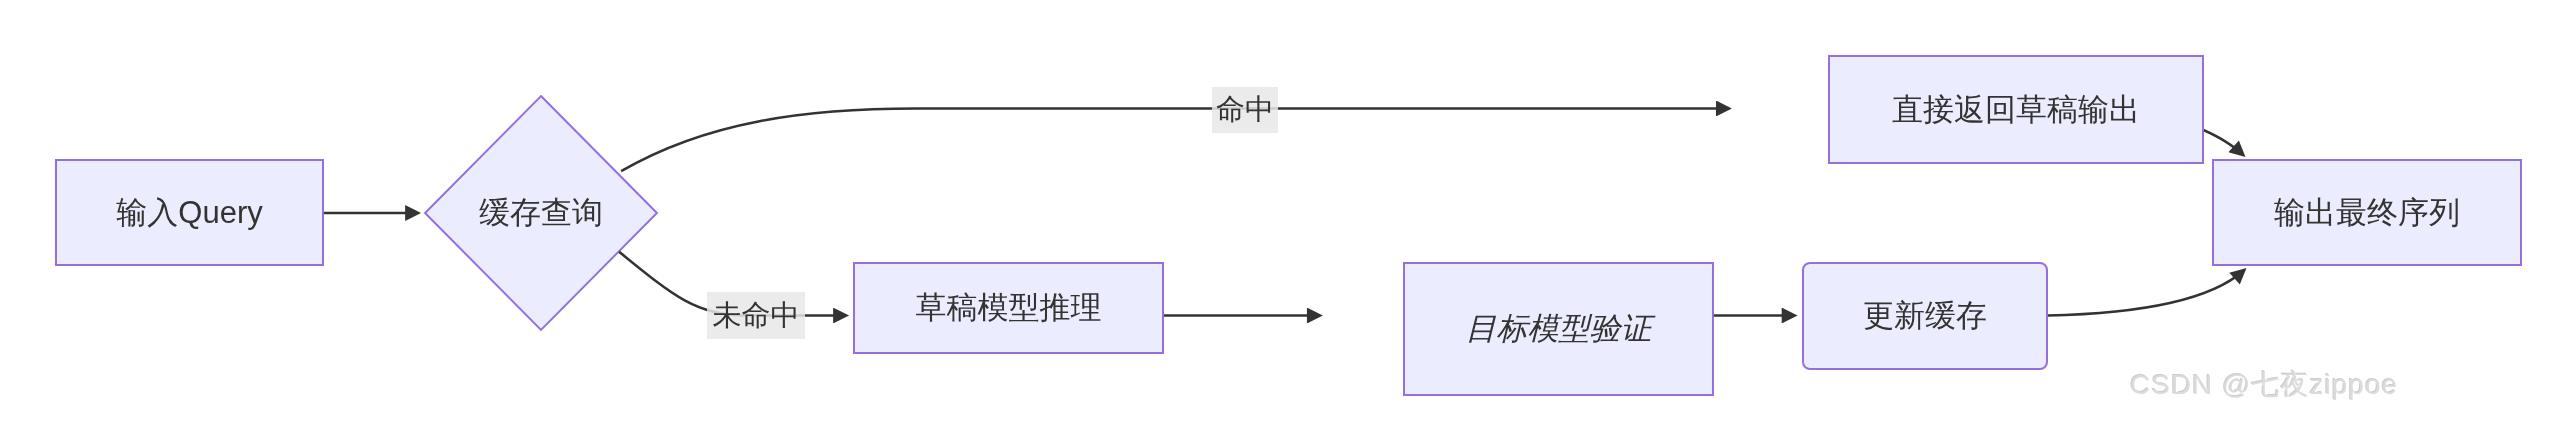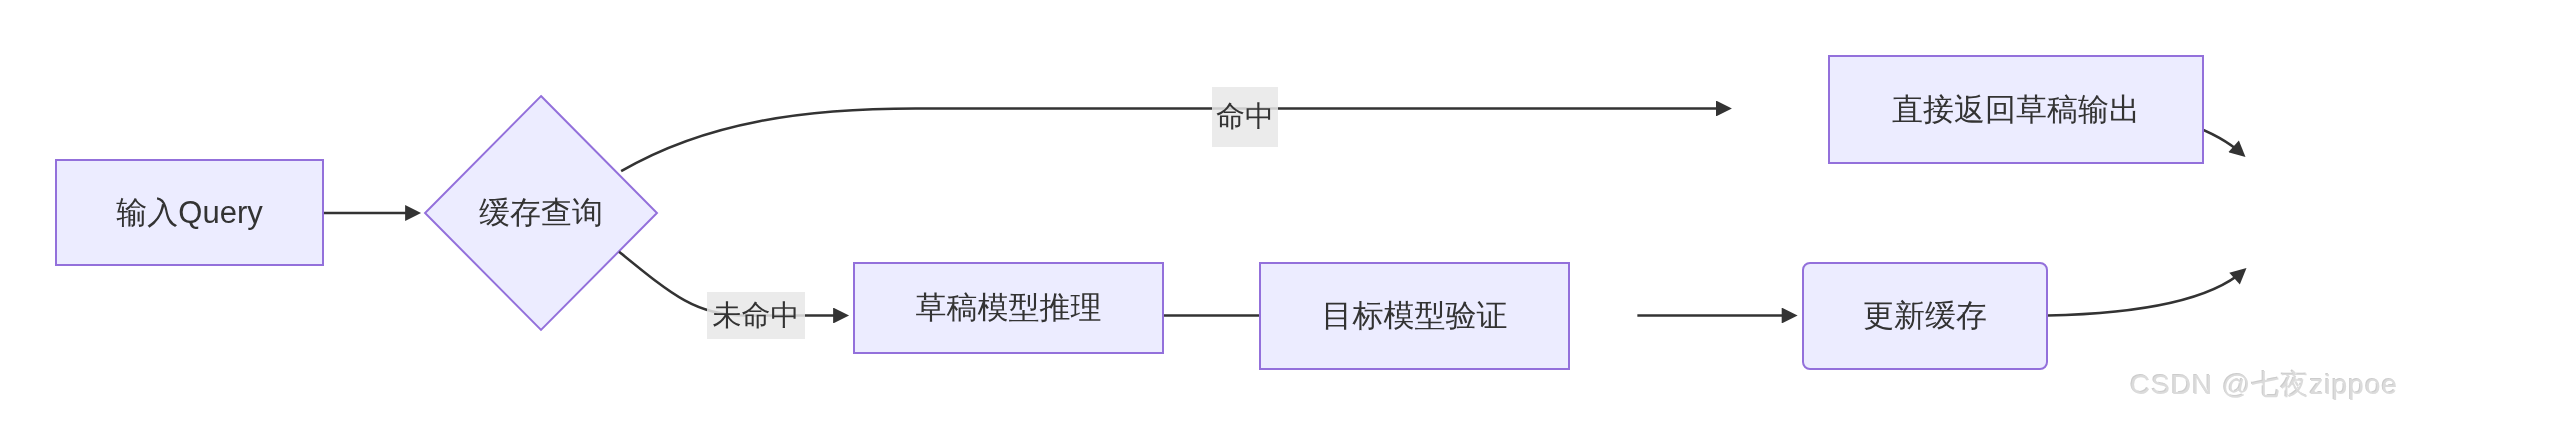--- a/index.html
+++ b/index.html
@@ -113,25 +113,26 @@
   </svg>
 
   <div class="node" style="left:55px; top:159px; width:269px; height:107px;">输入Query</div>
 
   <div class="diamond-label" style="left:425px; top:159px; width:232px; height:107px;">缓存查询</div>
 
   <div class="node" style="left:1828px; top:55px; width:376px; height:109px;">直接返回草稿输出</div>
 
   <div class="node" style="left:853px; top:262px; width:311px; height:92px;">草稿模型推理</div>
 
-  <div class="node" style="left:1259px; top:262px; width:311px; height:108px;">目标模型验证</div>
+  <div class="node" style="left:1403px; top:262px; width:311px; height:134px;font-style:italic;">目标模型验证</div>
 
   <div class="node" style="left:1802px; top:262px; width:246px; height:108px;border-radius:8px;">更新缓存</div>
 
+  <div class="node" style="left:2212px; top:159px; width:310px; height:107px;">输出最终序列</div>
 
-  <div class="edge-label" style="left:1212px; top:87px; width:66px; height:60px;">命中</div>
+  <div class="edge-label" style="left:1212px; top:87px; width:66px; height:46px;">命中</div>
 
   <div class="edge-label" style="left:707px; top:292px; width:98px; height:47px;">未命中</div>
 
   <div class="watermark">CSDN @七夜zippoe</div>
 
 </div>
 
 
 </body></html>

